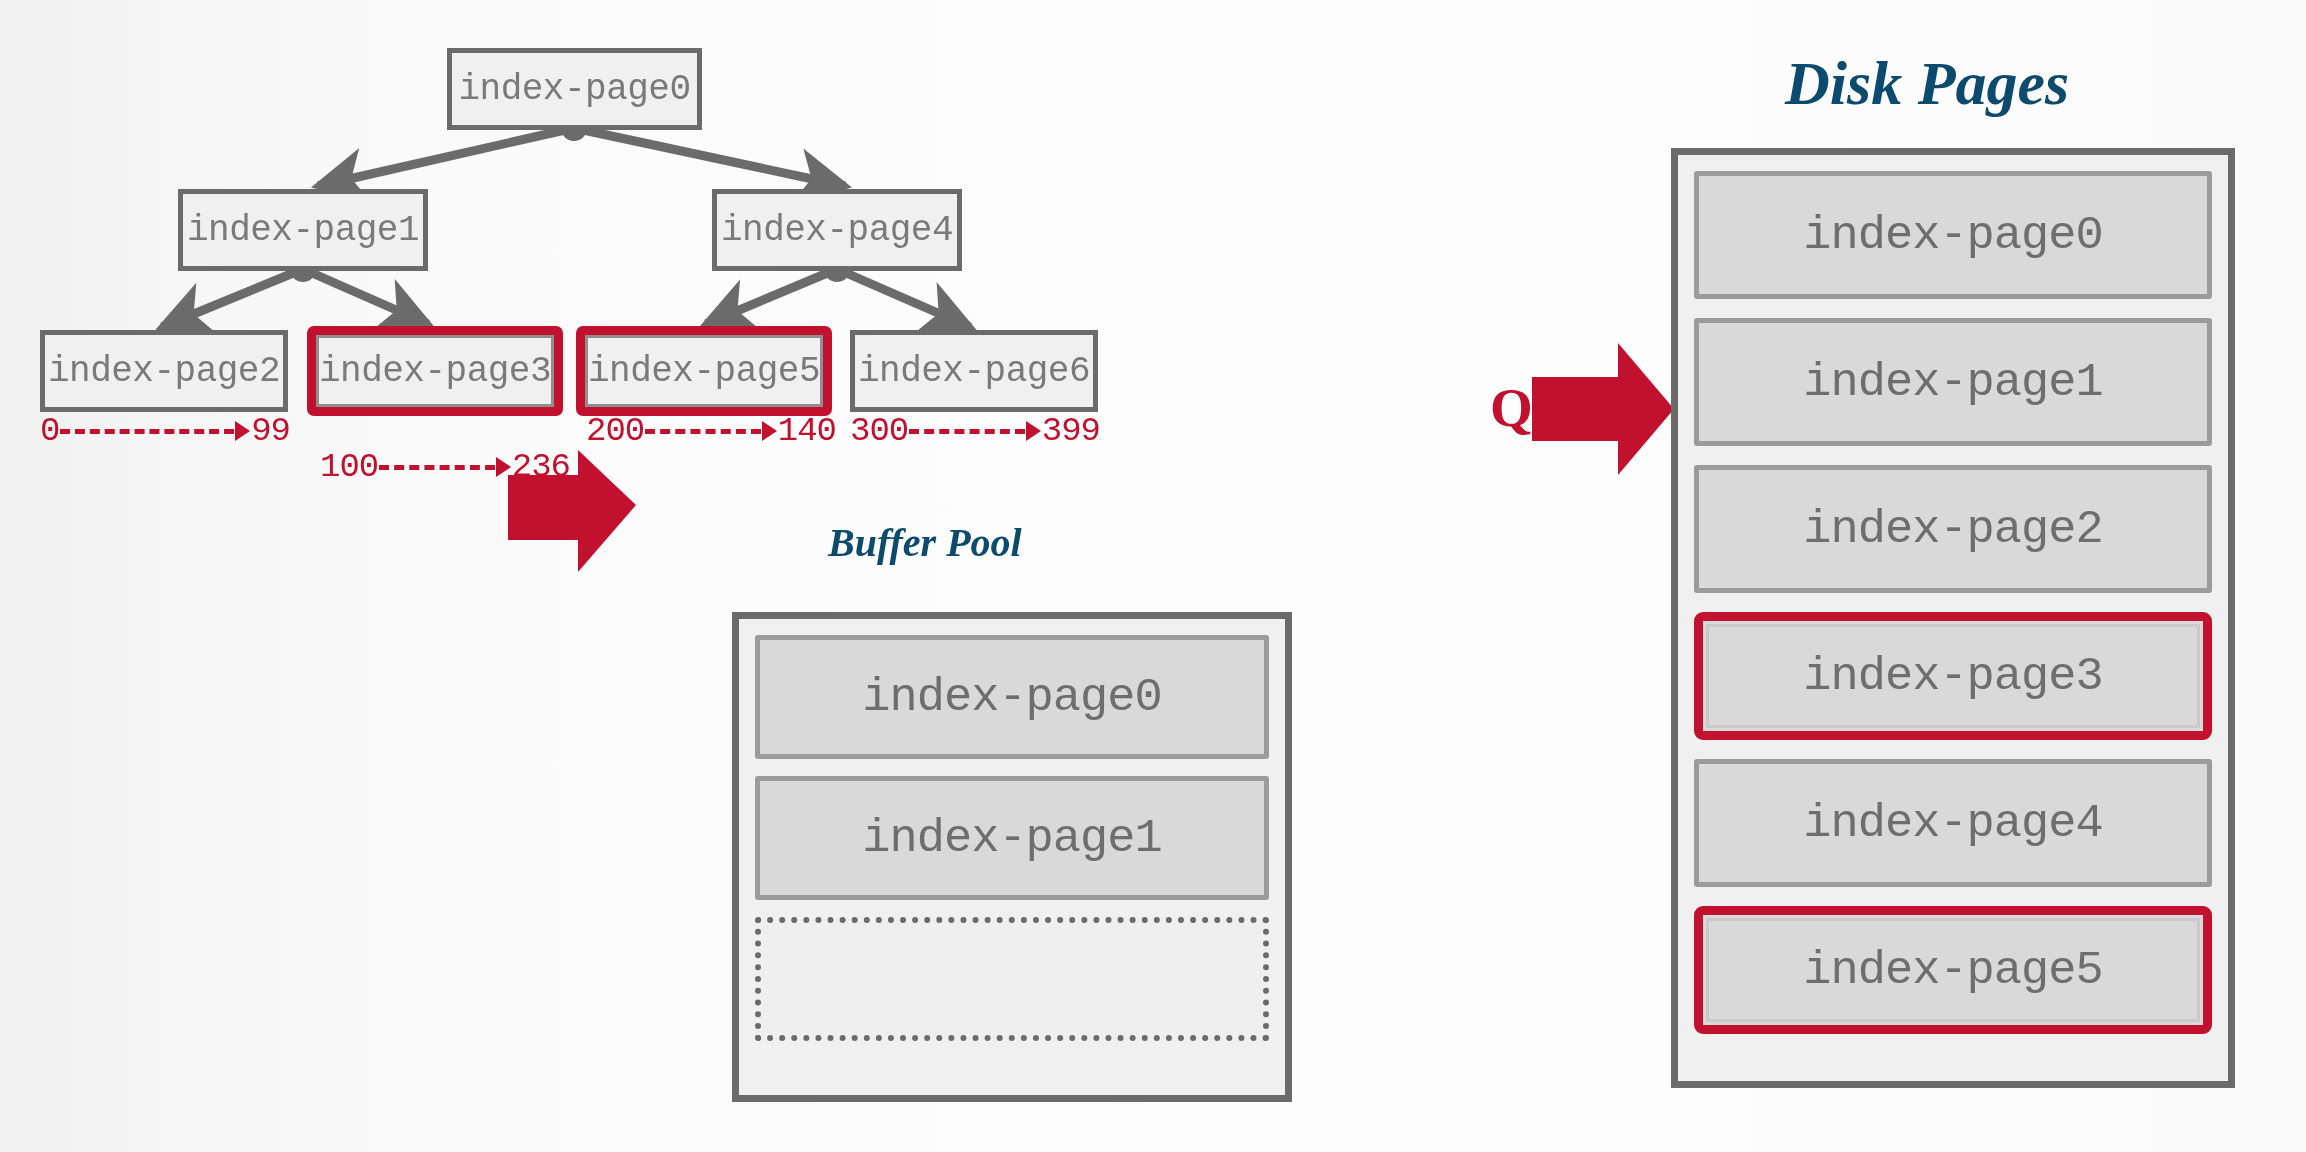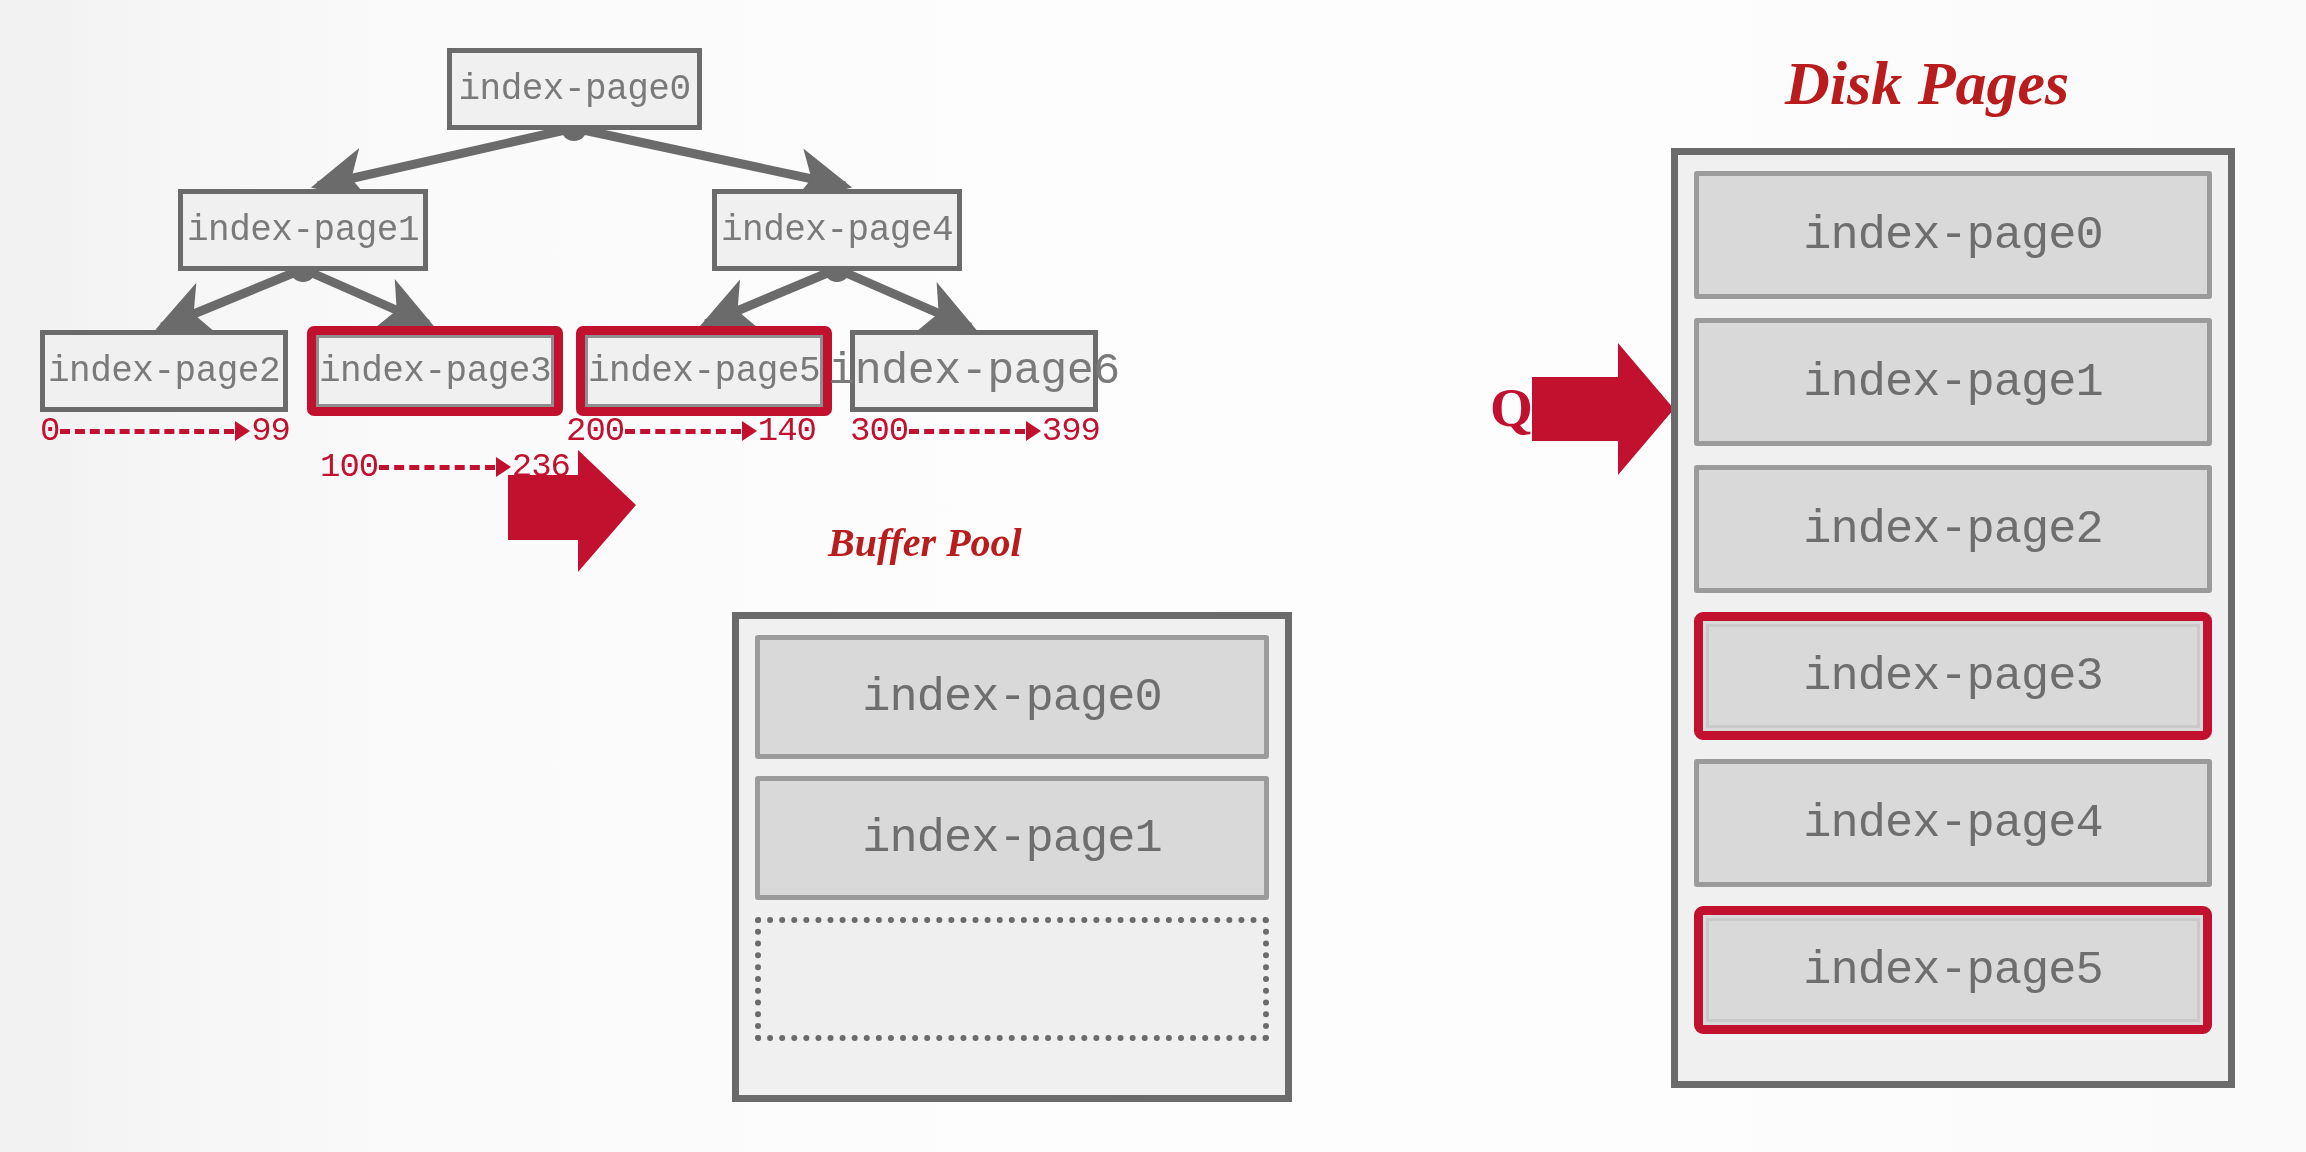--- a/index.html
+++ b/index.html
@@ -71,21 +71,21 @@
   }
 
   
   .block-arrow { position: absolute; }
 
   
   .panel-title {
     position: absolute;
     font-family: "Liberation Serif", serif;
     font-weight: bold; font-style: italic;
-    color: #b91c1c;
+    color: #0c4a6e;
     white-space: nowrap;
   }
   .panel {
     position: absolute;
     background: #f0f0f0;
     border: 7px solid #6b6b6b;
     padding: 16px;
     display: flex; flex-direction: column;
   }
   .slot {
@@ -173,41 +173,41 @@
   </div>
 
   <div class="tnode hl" style="left:307px; top:326px; width:256px; height:90px; font-size:36px;">
     <span class="inner">index-page3</span>
   </div>
 
   <div class="tnode hl" style="left:576px; top:326px; width:256px; height:90px; font-size:36px;">
     <span class="inner">index-page5</span>
   </div>
 
-  <div class="tnode" style="left:850px; top:330px; width:248px; height:82px; font-size:45px;">
+  <div class="tnode" style="left:850px; top:330px; width:248px; height:82px; font-size:36px;">
     <span class="inner">index-page6</span>
   </div>
 
   <div class="range-row">
 
     <div class="range" style="left:40px; width:250px;">
       <span>0</span>
       <span class="dashline"></span>
       <span class="tip"></span>
       <span>99</span>
     </div>
 
     <div class="range" style="left:320px; width:250px;margin-top:36px;">
       <span>100</span>
       <span class="dashline"></span>
       <span class="tip"></span>
       <span>236</span>
     </div>
 
-    <div class="range" style="left:566px; width:250px;">
+    <div class="range" style="left:586px; width:250px;">
       <span>200</span>
       <span class="dashline"></span>
       <span class="tip"></span>
       <span>140</span>
     </div>
 
     <div class="range" style="left:850px; width:250px;text-align:center;">
       <span>300</span>
       <span class="dashline"></span>
       <span class="tip"></span>

